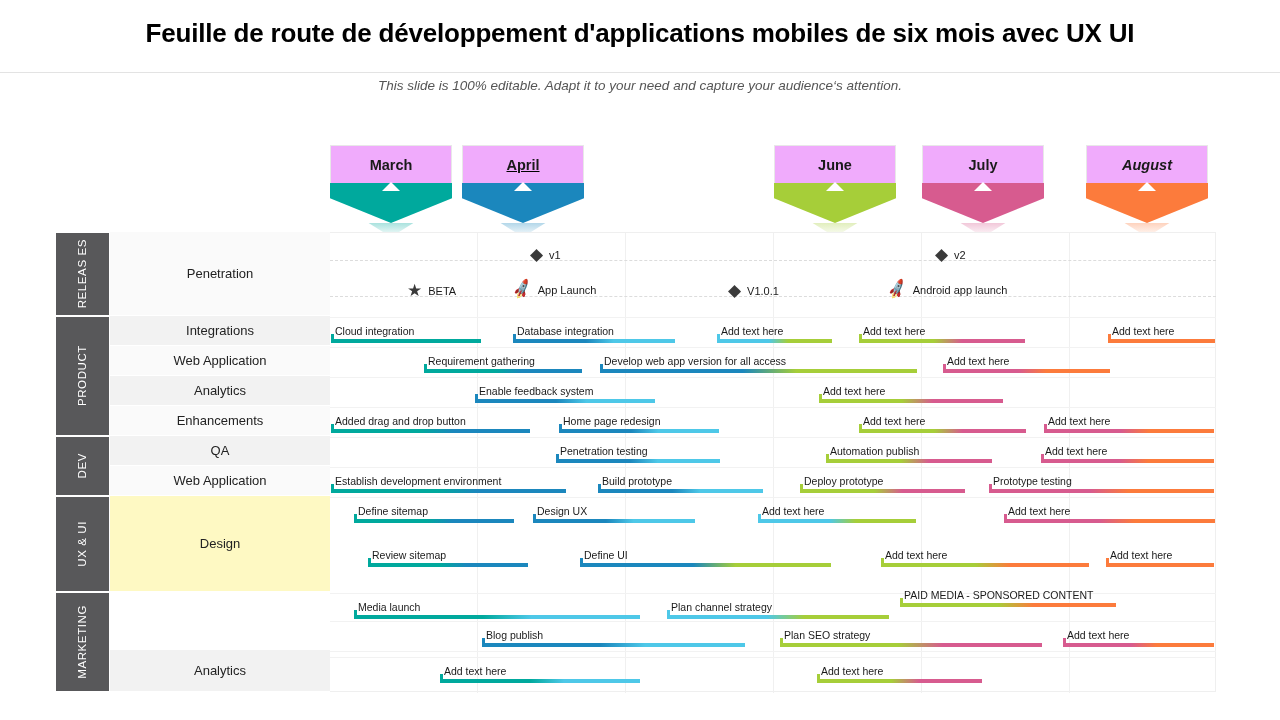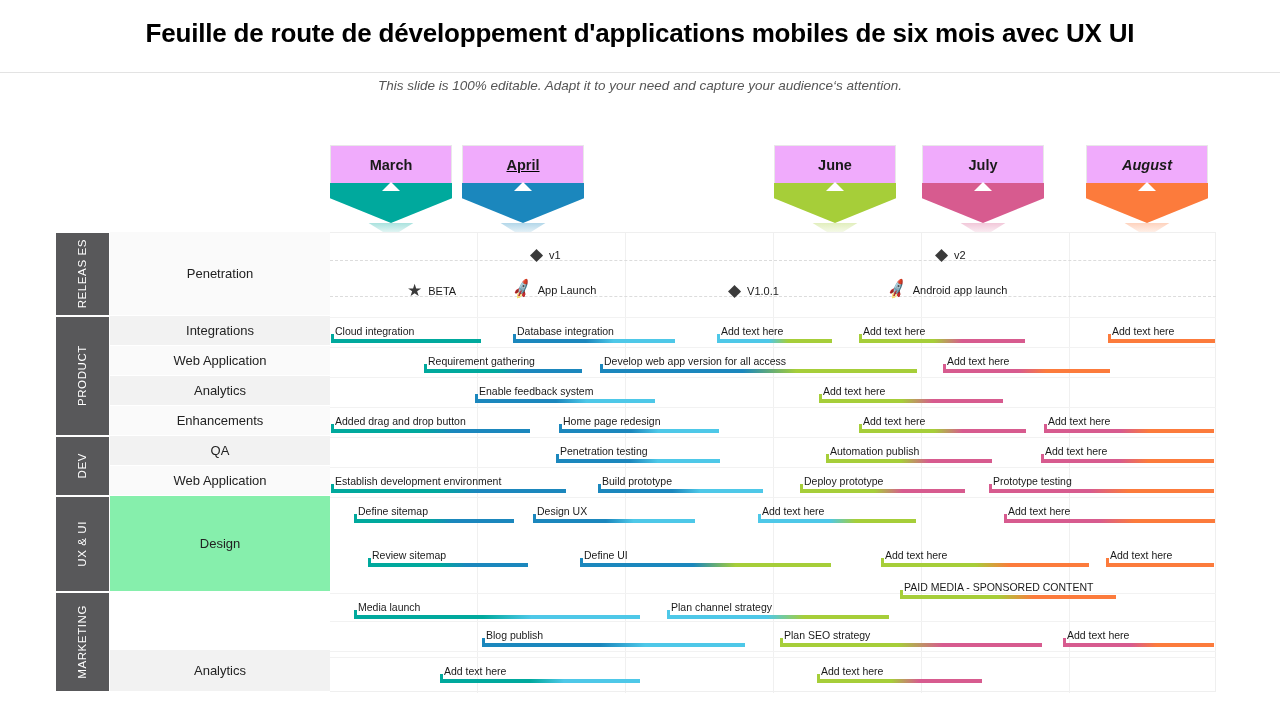--- a/index.html
+++ b/index.html
@@ -197,21 +197,21 @@
         </div>
         <div class="task-cell" style="top: 174px; height: 30px; background: rgb(250, 250, 250);">
           <span>Enhancements</span>
         </div>
         <div class="task-cell" style="top: 204px; height: 30px; background: rgb(242, 242, 242);">
           <span>QA</span>
         </div>
         <div class="task-cell" style="top: 234px; height: 30px; background: rgb(250, 250, 250);">
           <span>Web Application</span>
         </div>
-        <div class="task-cell" style="top: 264px; height: 96px; background: #86efac; text-align: right;">
+        <div class="task-cell" style="top: 264px; height: 96px; background: #fef9c3; text-align: right;">
           <span>Design</span>
         </div>
         <div class="task-cell" style="top: 418px; height: 42px; background: rgb(242, 242, 242);">
           <span>Analytics</span>
         </div>
       </div>
     <div class="grid" id="grid">
         <div class="vline" style="left: 147px;"></div>
         <div class="vline" style="left: 295px;"></div>
         <div class="vline" style="left: 443px;"></div>
@@ -402,21 +402,21 @@
         <div class="bar-wrap" style="left: 24px; width: 286px; top: 364px;">
           <div class="bar-label">Media launch</div>
           <div class="bar" style="left: 0px; bottom: 0px; width: 286px; background: linear-gradient(to right, rgb(0, 169, 157) 0%, rgb(0, 169, 157) 45%, rgb(78, 200, 232) 62%, rgb(78, 200, 232) 100%);"></div>
           <div class="bar-cap" style="background: rgb(0, 169, 157);"></div>
         </div>
         <div class="bar-wrap" style="left: 337px; width: 222px; top: 364px;">
           <div class="bar-label">Plan channel strategy</div>
           <div class="bar" style="left: 0px; bottom: 0px; width: 222px; background: linear-gradient(to right, rgb(78, 200, 232) 0%, rgb(78, 200, 232) 45%, rgb(166, 206, 57) 62%, rgb(166, 206, 57) 100%);"></div>
           <div class="bar-cap" style="background: rgb(78, 200, 232);"></div>
         </div>
-        <div class="bar-wrap" style="left: 570px; width: 216px; top: 344px;">
+        <div class="bar-wrap" style="left: 570px; width: 216px; top: 352px;">
           <div class="bar-label">PAID MEDIA  - SPONSORED  CONTENT</div>
           <div class="bar" style="left: 0px; bottom: 0px; width: 216px; background: linear-gradient(to right, rgb(166, 206, 57) 0%, rgb(166, 206, 57) 45%, rgb(252, 123, 60) 62%, rgb(252, 123, 60) 100%);"></div>
           <div class="bar-cap" style="background: rgb(166, 206, 57);"></div>
         </div>
         <div class="bar-wrap" style="left: 152px; width: 263px; top: 392px;">
           <div class="bar-label">Blog publish</div>
           <div class="bar" style="left: 0px; bottom: 0px; width: 263px; background: linear-gradient(to right, rgb(27, 135, 189) 0%, rgb(27, 135, 189) 45%, rgb(78, 200, 232) 62%, rgb(78, 200, 232) 100%);"></div>
           <div class="bar-cap" style="background: rgb(27, 135, 189);"></div>
         </div>
         <div class="bar-wrap" style="left: 450px; width: 262px; top: 392px;">

